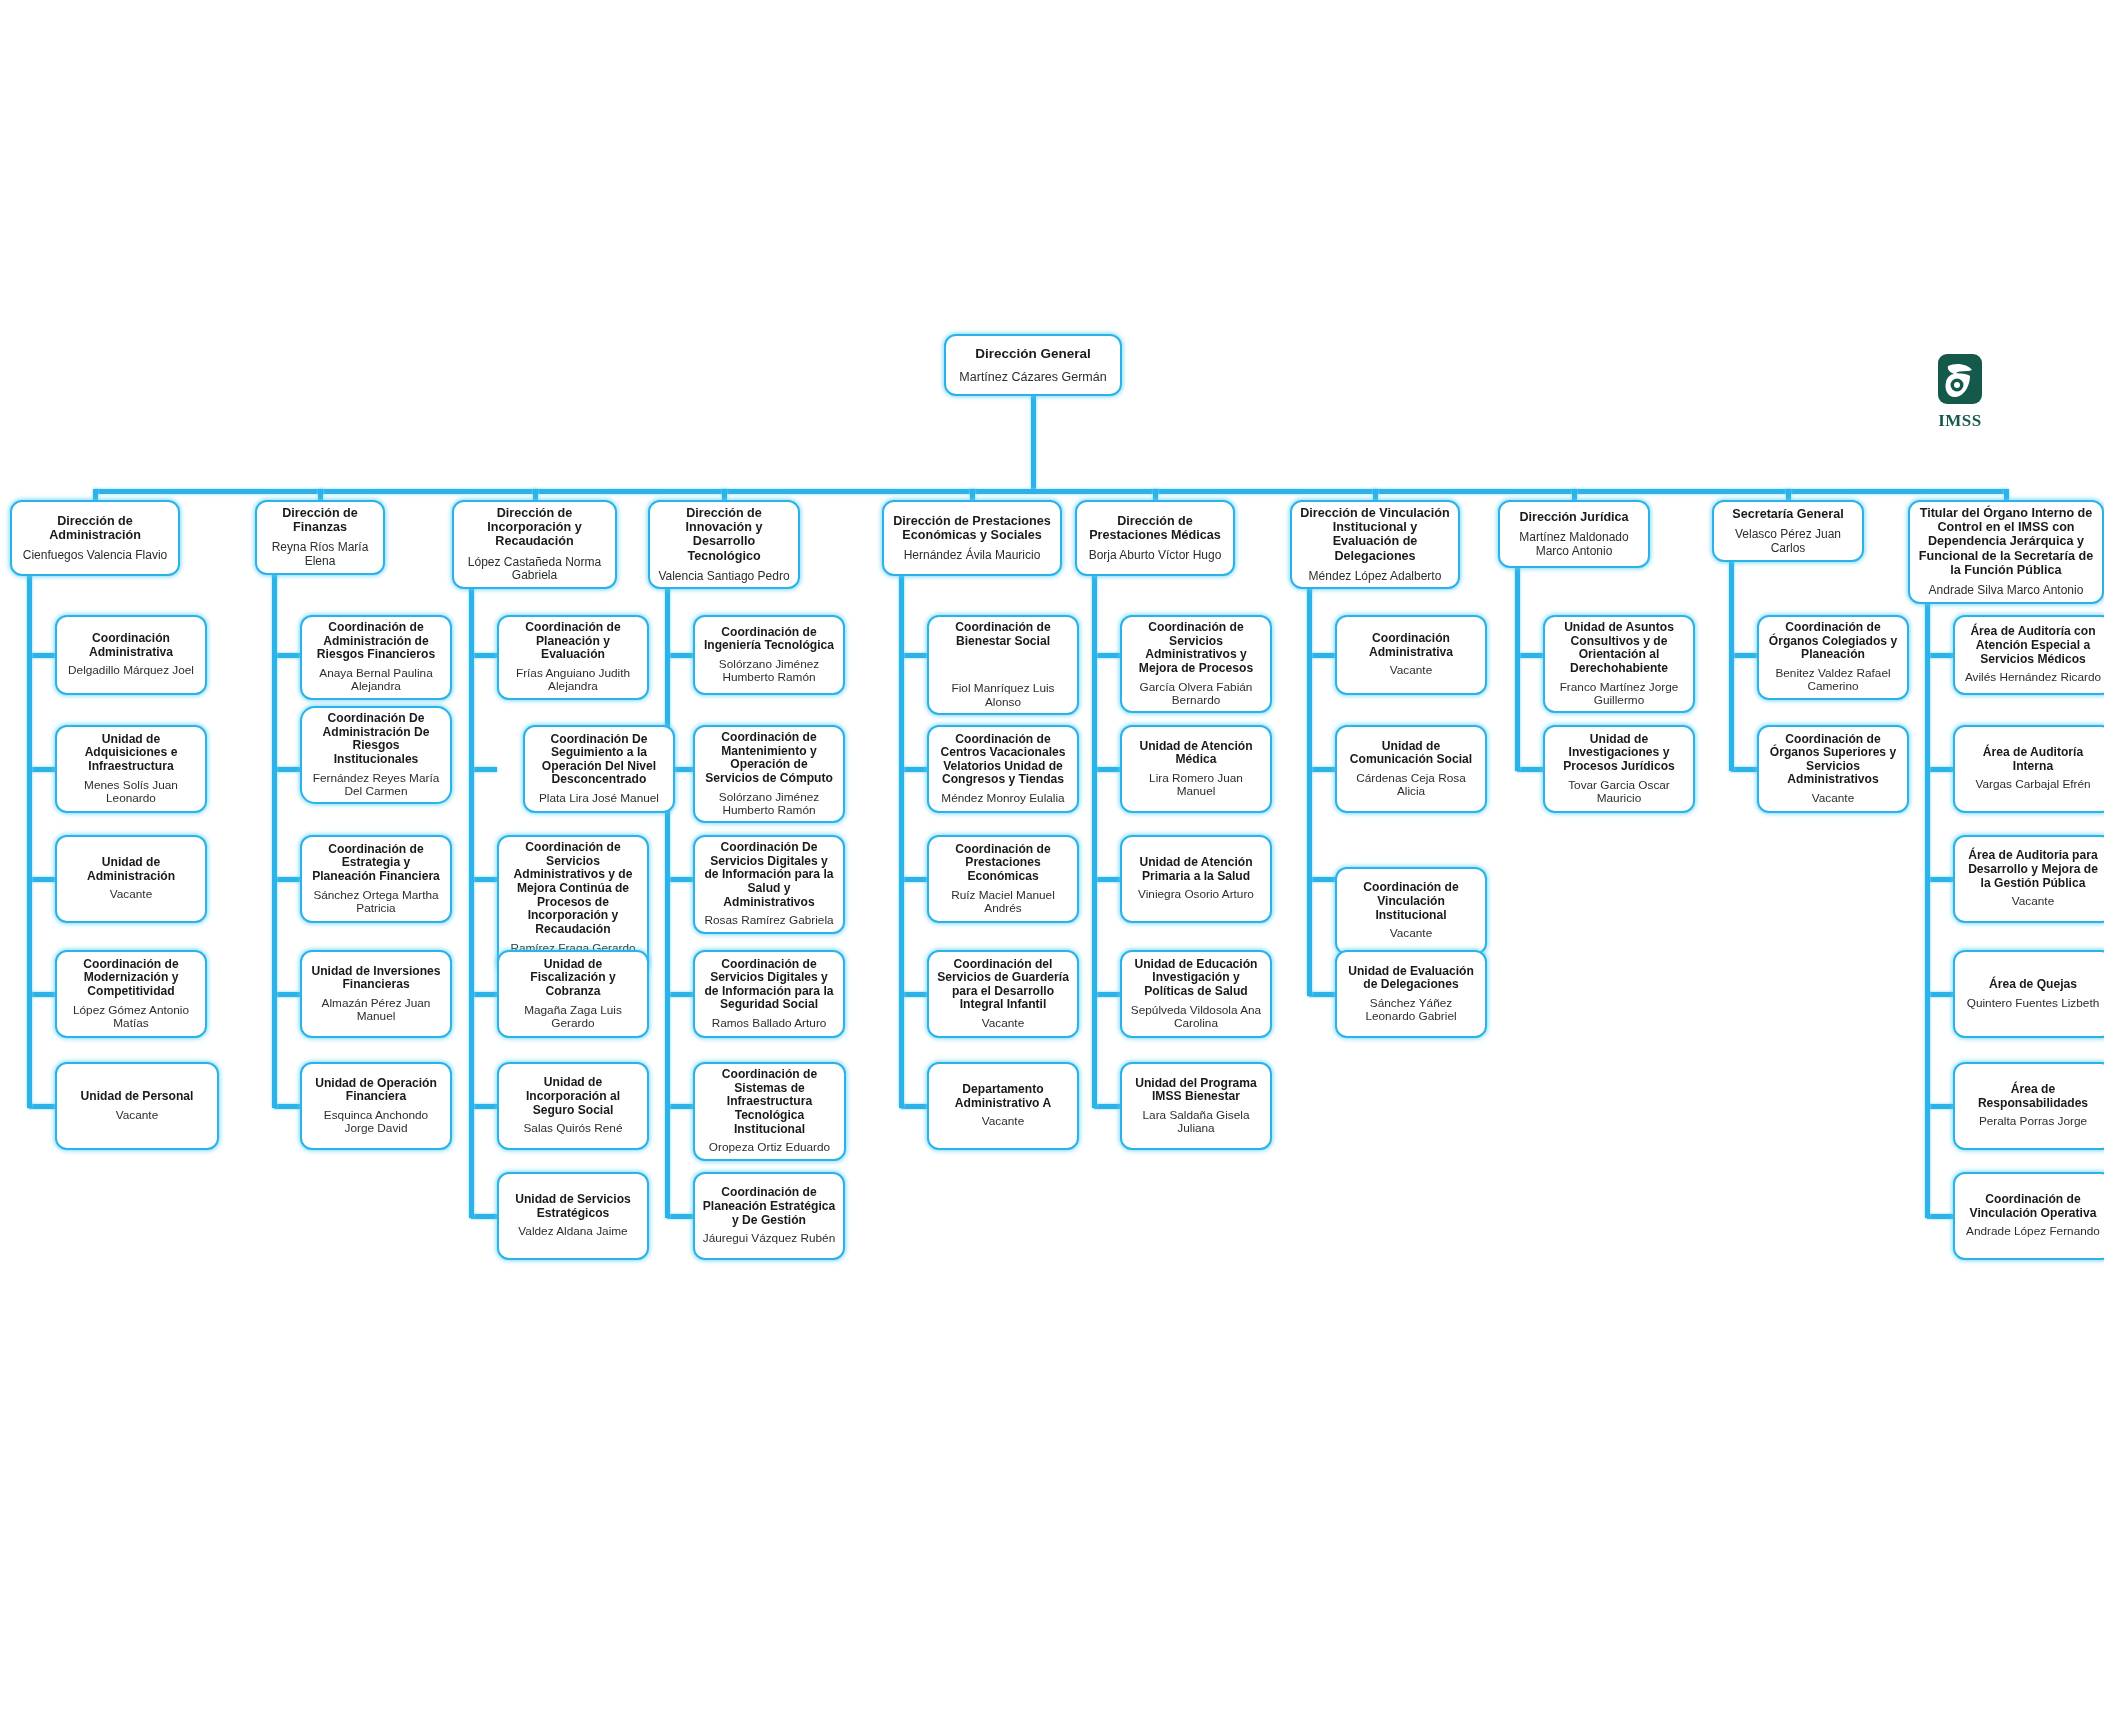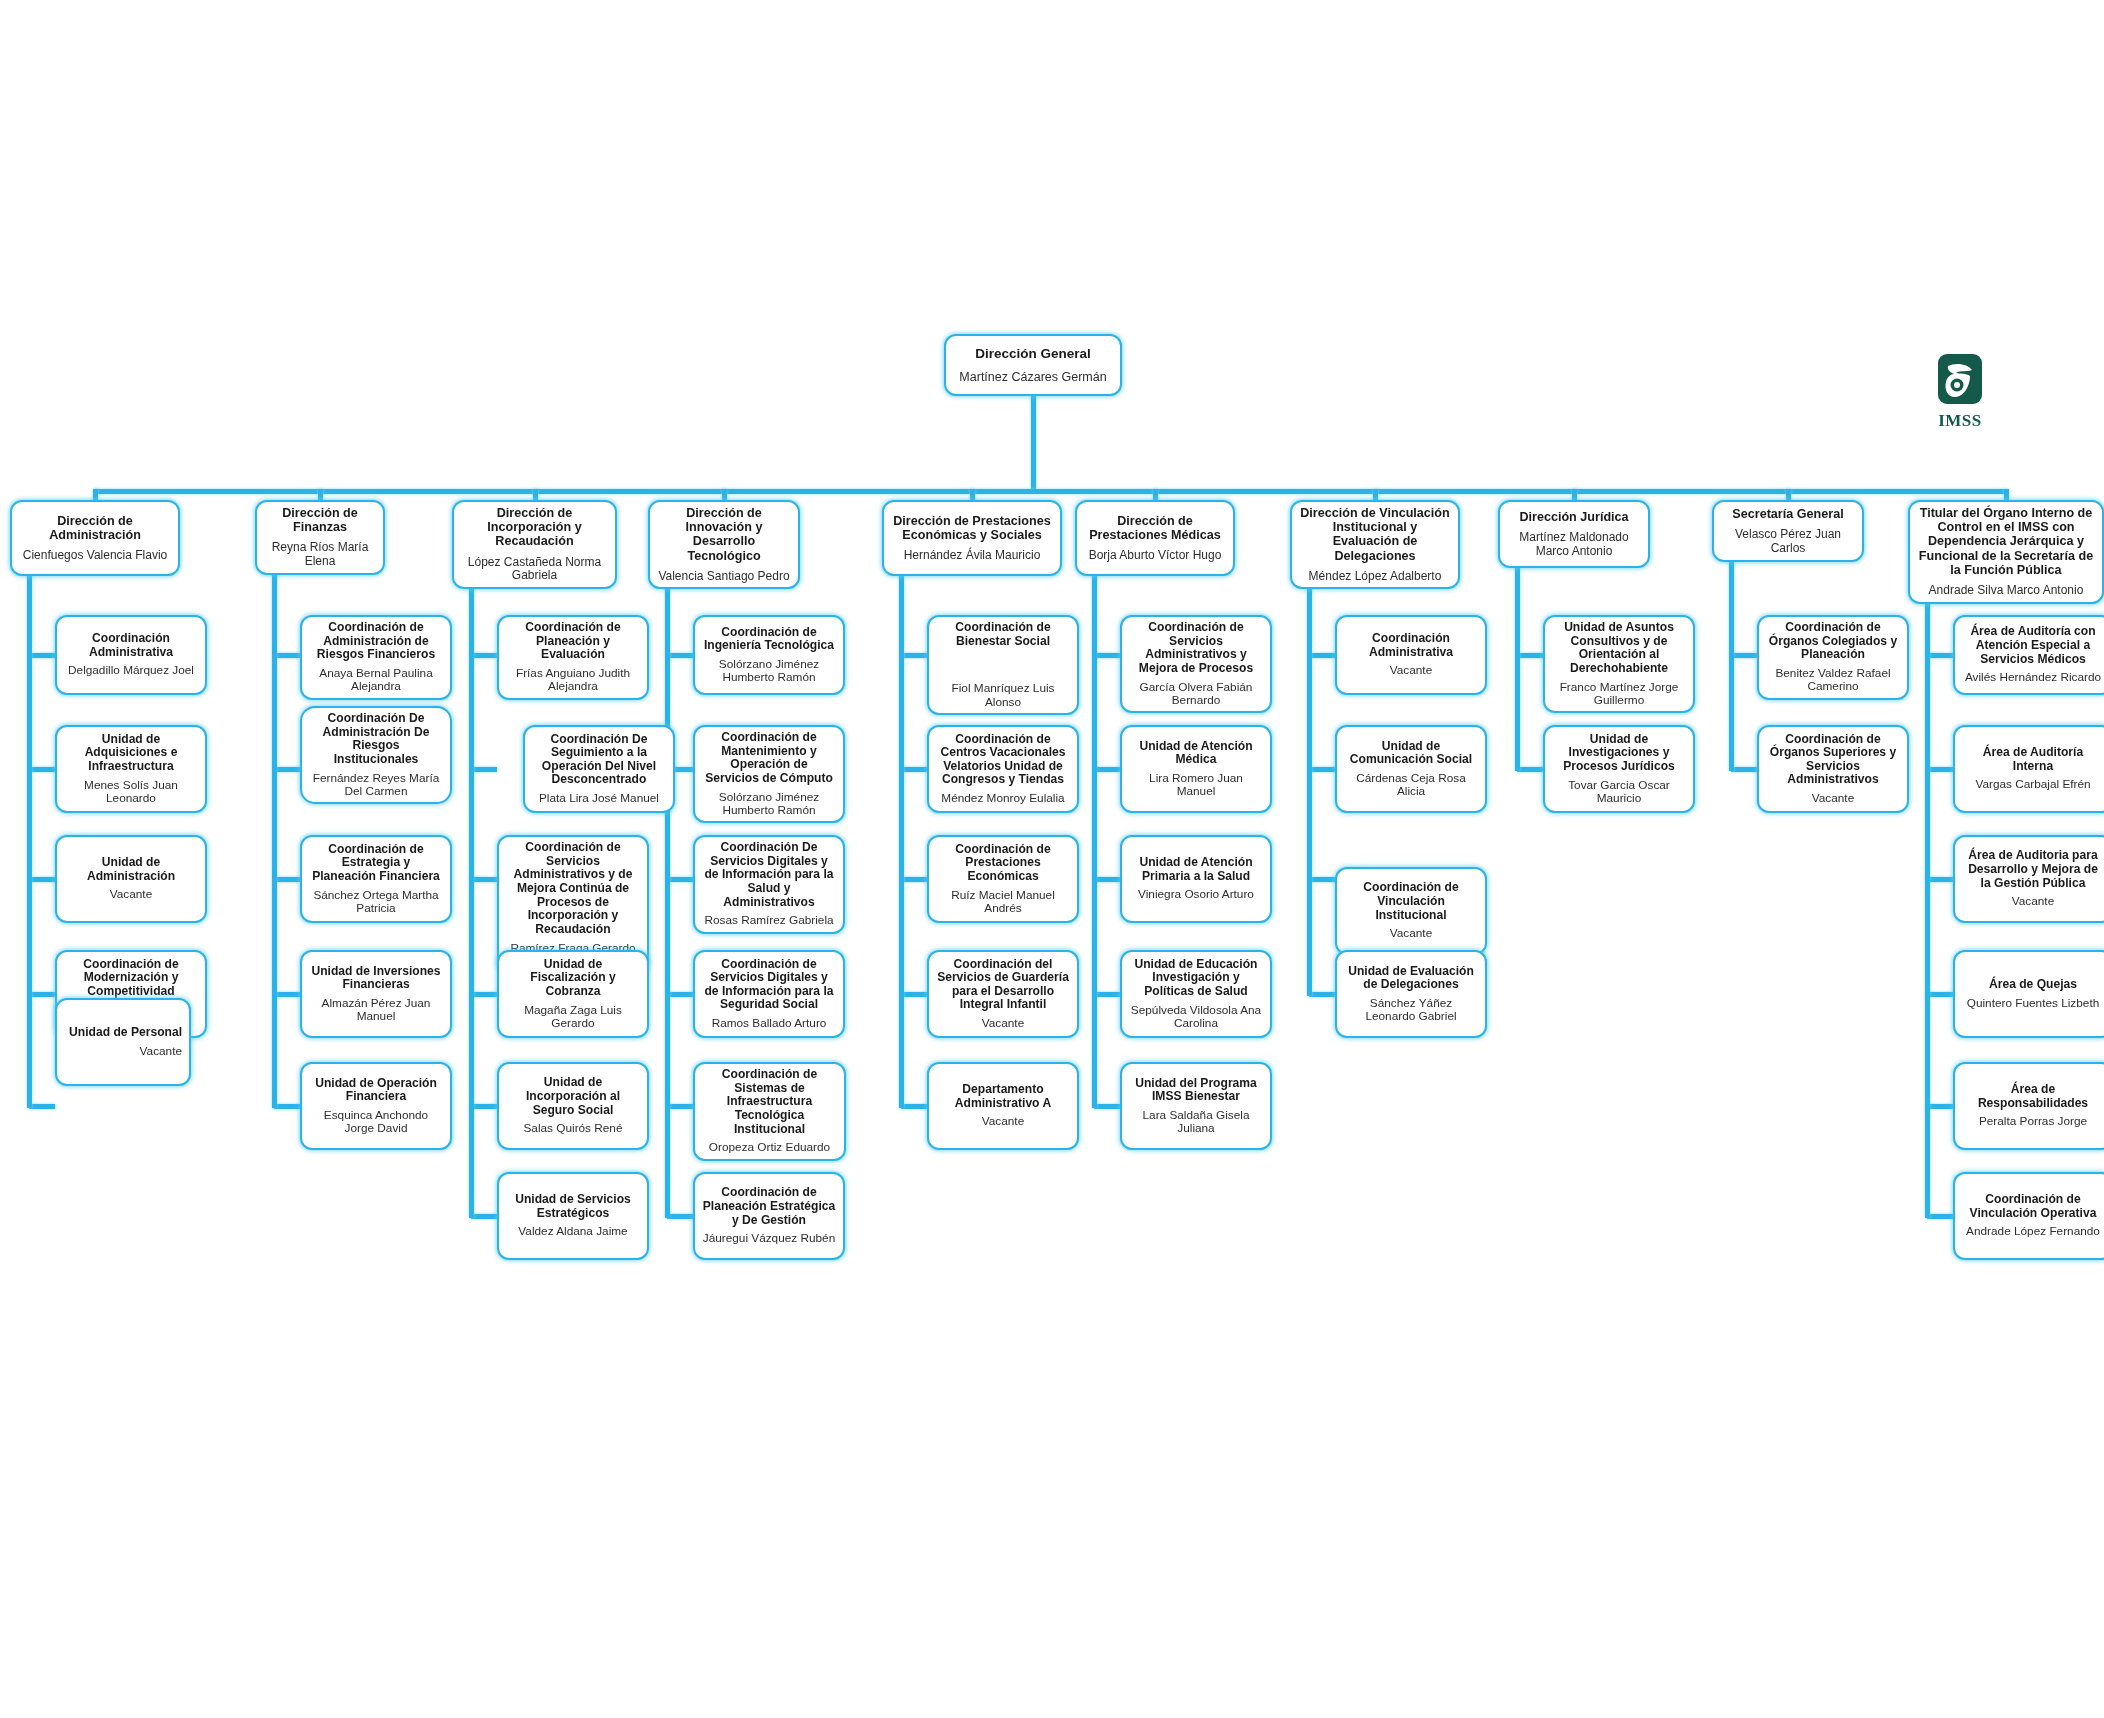--- a/index.html
+++ b/index.html
@@ -118,21 +118,21 @@
     <div class="node leaf" style="left: 55px; top: 835px; width: 152px; min-height: 88px;">
       <div class="title">Unidad de Administración</div>
       <div class="person">Vacante</div>
     </div>
     <div class="line hline" style="left: 29px; top: 877px; width: 26px;"></div>
     <div class="node leaf" style="left: 55px; top: 950px; width: 152px; min-height: 88px;">
       <div class="title">Coordinación de Modernización y Competitividad</div>
       <div class="person">López Gómez Antonio Matías</div>
     </div>
     <div class="line hline" style="left: 29px; top: 992px; width: 26px;"></div>
-    <div class="node leaf" style="left: 55px; top: 998px; width: 136px; min-height: 88px; align-items: flex-end;">
+    <div class="node leaf" style="left: 55px; top: 1062px; width: 164px; min-height: 88px;">
       <div class="title">Unidad de Personal</div>
       <div class="person">Vacante</div>
     </div>
     <div class="line hline" style="left: 29px; top: 1104px; width: 26px;"></div>
     <div class="line vline" style="left: 27px; top: 572px; height: 536px;"></div>
     <div class="line vline" style="left: 318px; top: 489px; height: 11px;"></div>
     <div class="node dir" style="left: 255px; top: 500px; width: 130px; min-height: 68px; justify-content: flex-end;">
       <div class="title">Dirección de Finanzas</div>
       <div class="person">Reyna Ríos María Elena</div>
     </div>

